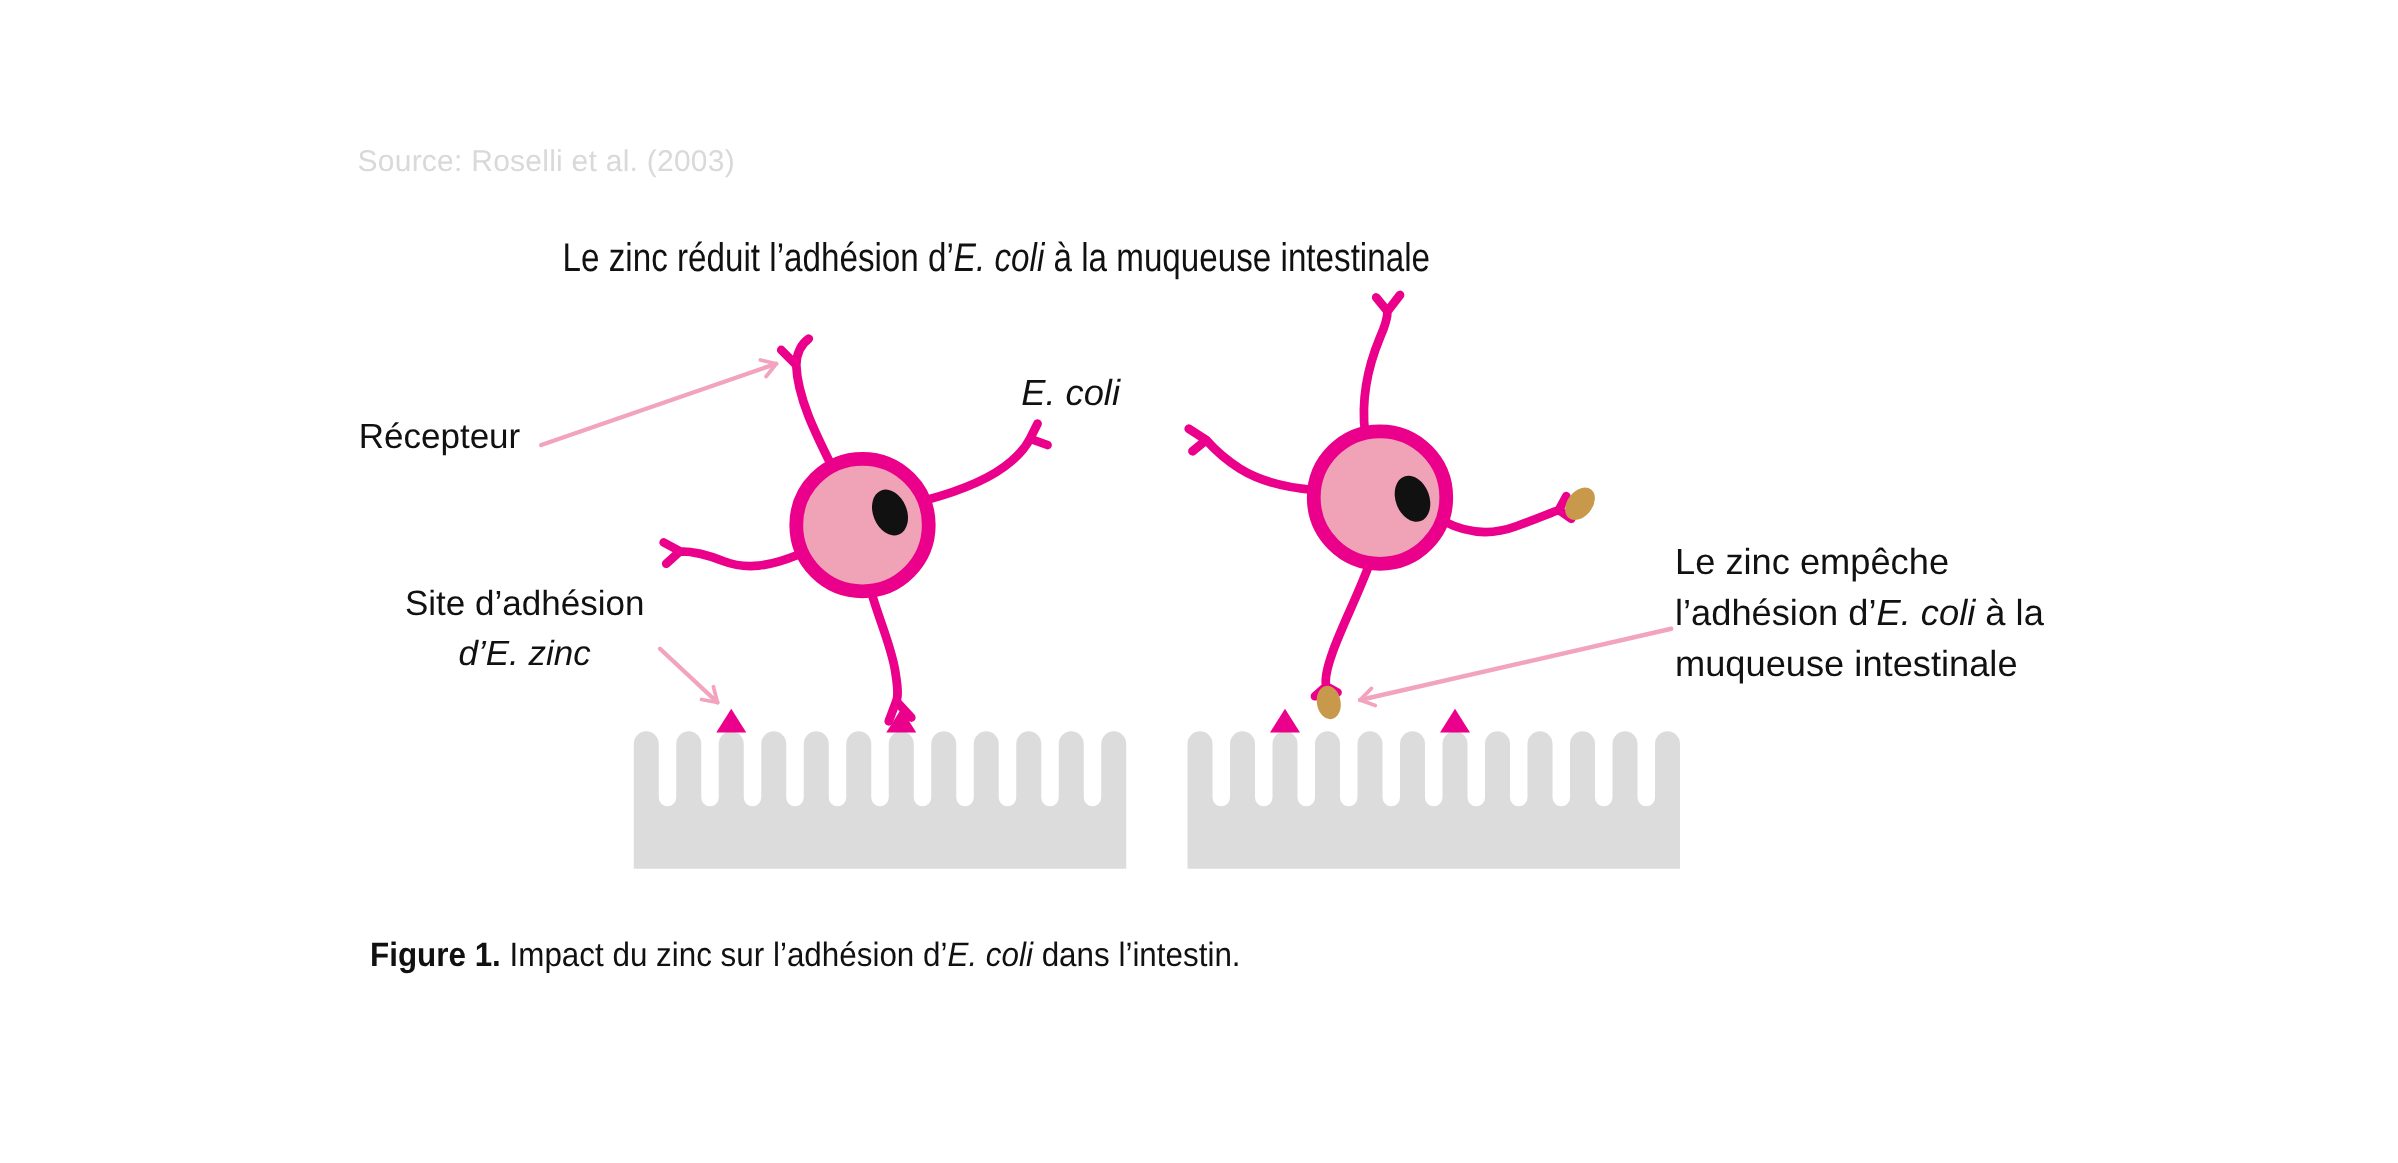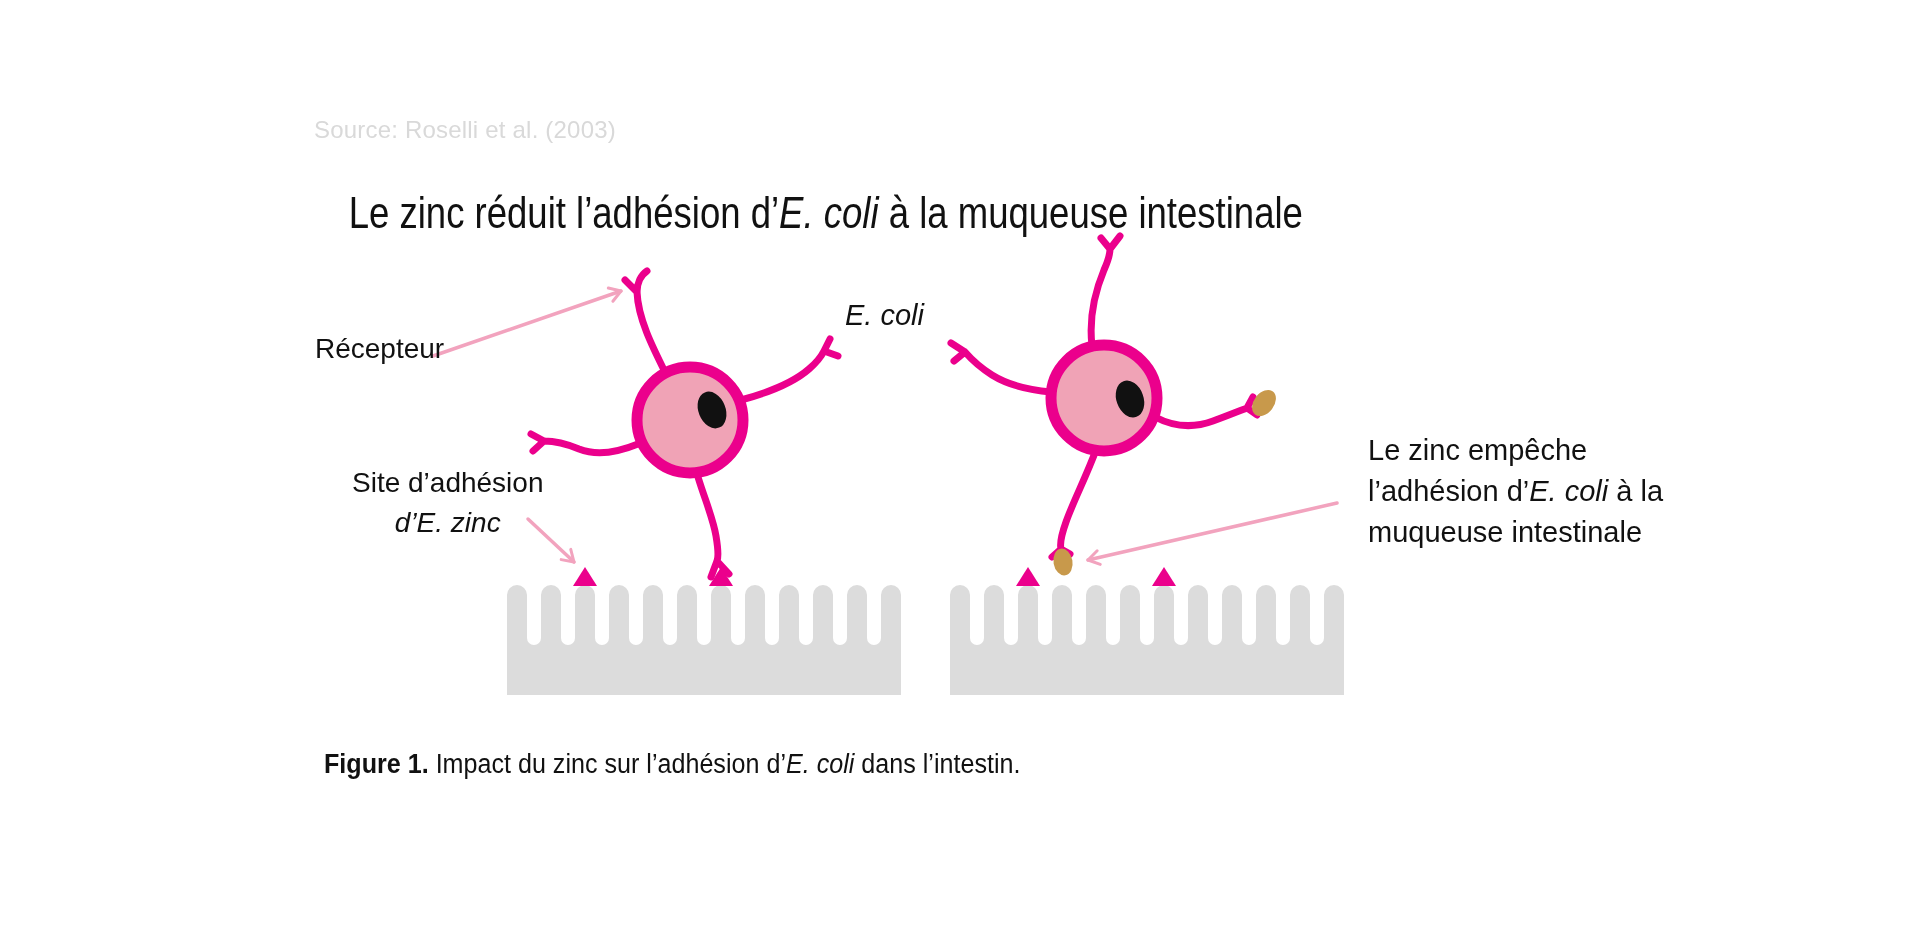--- a/index.html
+++ b/index.html
@@ -3,23 +3,23 @@
 <meta charset="utf-8">
 <style>
   :root{
     --magenta:#EB008C; --cell-fill:#F0A3B6; --nucleus:#111111; --zinc-gold:#C8994B;
     --mucosa-gray:#DCDCDC; --arrow-pink:#F2A3BE; --text:#111111; --source-gray:#D9D9D9;
   }
   html,body{margin:0;padding:0;background:#ffffff;}
   .canvas{position:relative;width:1918px;height:930px;background:#ffffff;overflow:hidden;
           font-family:"Liberation Sans","DejaVu Sans",sans-serif;color:var(--text);}
   .diagram-svg{position:absolute;left:0;top:0;width:1918px;height:930px;}
-  .txt{position:absolute;white-space:nowrap;margin-left:28px;}
+  .txt{position:absolute;white-space:nowrap;}
   .source{left:286px;top:116px;font-size:24px;color:var(--source-gray);letter-spacing:.2px;}
-  .title{left:0;top:188px;width:1595px;text-align:center;font-size:44px;}
+  .title{left:0;top:188px;width:1595px;text-align:center;font-size:32px;}
   .condense-c{display:inline-block;transform:scaleX(.83);transform-origin:50% 50%;}
   .receptor{left:287px;top:333px;font-size:28px;}
   .ecoli-label{left:817px;top:299px;font-size:29px;font-style:italic;}
   .site-label{left:324px;top:463px;font-size:28px;line-height:40px;text-align:center;}
   .zinc-label{left:1340px;top:430px;font-size:29px;line-height:41px;}
   .caption{left:296px;top:749px;font-size:27px;}
   .condense-l{display:inline-block;transform:scaleX(.93);transform-origin:0 50%;}
   .b{font-weight:bold;} .i{font-style:italic;}
   
   .villi{fill:var(--mucosa-gray);}

